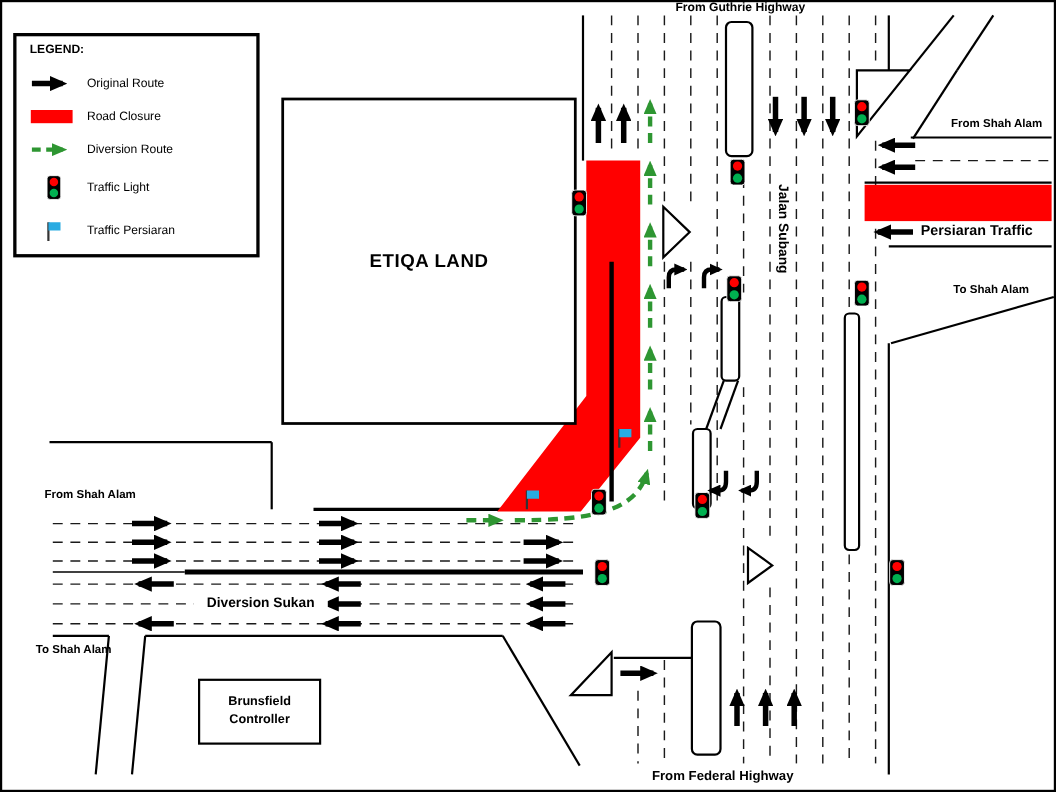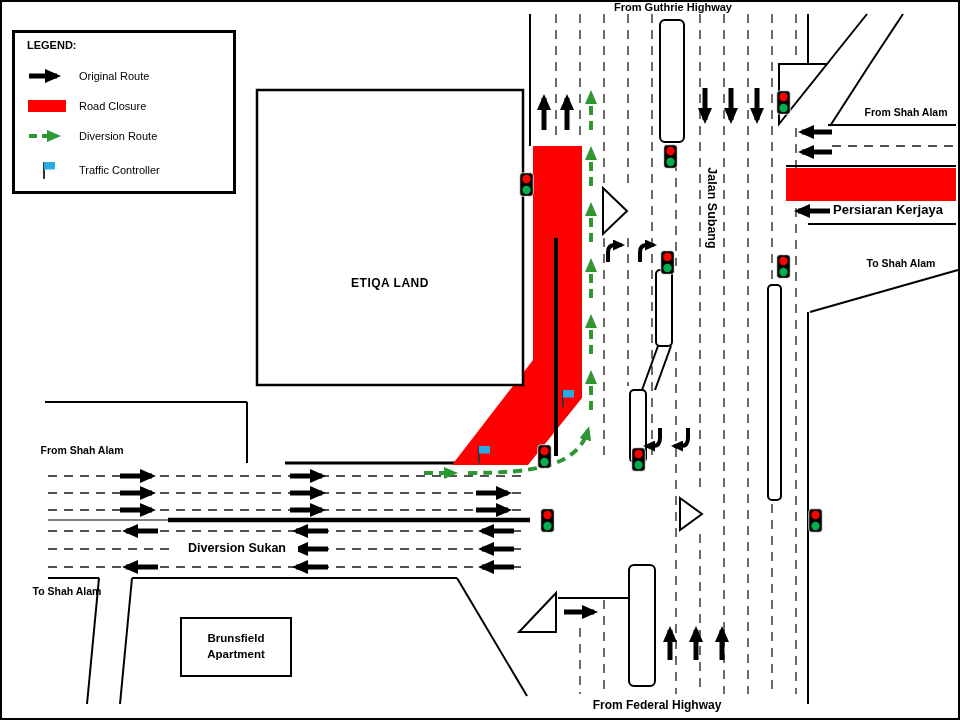--- a/index.html
+++ b/index.html
@@ -218,28 +218,28 @@
     </g>
 
     <g>
       <use href="#flag" x="560" y="388" width="16" height="20"></use>
       <use href="#flag" x="476" y="444" width="16" height="20"></use>
     </g>
   </svg>
 
   <div class="lbl" style="left:598px;top:1px;width:150px;font-size:11px;">From Guthrie Highway</div>
   <div class="lbl" style="left:856px;top:106px;width:100px;font-size:10.5px;">From Shah Alam</div>
-  <div class="lbl" style="left:818px;top:203px;width:140px;font-size:13px;">Persiaran Kerjaya</div>
+  <div class="lbl" style="left:818px;top:203px;width:140px;font-size:13px;">Persiaran Traffic</div>
   <div class="lbl" style="left:845px;top:257px;width:112px;font-size:10.5px;">To Shah Alam</div>
   <div class="lbl bg" style="left:719px;top:150px;width:112px;height:17px;font-size:12.5px;transform:rotate(90deg);transform-origin:0 0;">Jalan Subang</div>
-  <div class="lbl etiqa" style="left:258px;top:91px;width:264px;height:293px;font-size:12px;margin-top:46px;">ETIQA LAND</div>
+  <div class="lbl etiqa" style="left:258px;top:91px;width:264px;height:293px;font-size:17px;">ETIQA LAND</div>
   <div class="lbl" style="left:36px;top:444px;width:92px;font-size:10.5px;">From Shah Alam</div>
   <div class="lbl bg" style="left:176px;top:541px;width:118px;font-size:12.5px;">Diversion Sukan</div>
   <div class="lbl" style="left:27px;top:585px;width:80px;font-size:10.5px;">To Shah Alam</div>
-  <div class="box-label" style="left:180px;top:617px;width:104px;height:52px;font-size:11.5px;padding:2px;">Brunsfield Apartment</div>
+  <div class="box-label" style="left:180px;top:617px;width:104px;height:52px;font-size:11.5px;padding:2px;">Brunsfield Controller</div>
   <div class="lbl" style="left:582px;top:699px;width:150px;font-size:12px;">From Federal Highway</div>
 
   <div class="legend">
     <div class="legend-title">LEGEND:</div>
     <div class="legend-row">
       <span class="legend-ic">
         <svg width="44" height="14" viewBox="0 0 44 14">
           <line x1="2" y1="7" x2="30" y2="7" stroke="#000" stroke-width="5" marker-end="url(#mBlack)"></line>
         </svg>
       </span>
@@ -256,22 +256,30 @@
     <div class="legend-row">
       <span class="legend-ic">
         <svg width="44" height="14" viewBox="0 0 44 14">
           <line x1="2" y1="7" x2="30" y2="7" class="lg" style="stroke:var(--color-diversion-route);stroke-width:4;stroke-dasharray:8 5;" marker-end="url(#mGreen)"></line>
         </svg>
       </span>
       <span>Diversion Route</span>
     </div>
     <div class="legend-row">
       <span class="legend-ic">
+        <svg width="44" height="24" viewBox="0 0 44 24">
+          <use href="#traffic-light" x="15" y="0" width="14" height="23"></use>
+        </svg>
+      </span>
+      <span>Traffic Light</span>
+    </div>
+    <div class="legend-row">
+      <span class="legend-ic">
         <svg width="44" height="22" viewBox="0 0 44 22">
           <use href="#flag" x="14" y="1" width="16" height="20"></use>
         </svg>
       </span>
-      <span>Traffic Controller</span>
+      <span>Traffic Persiaran</span>
     </div>
   </div>
 
   <div class="frame"></div>
 </div>
 
 </body></html>

